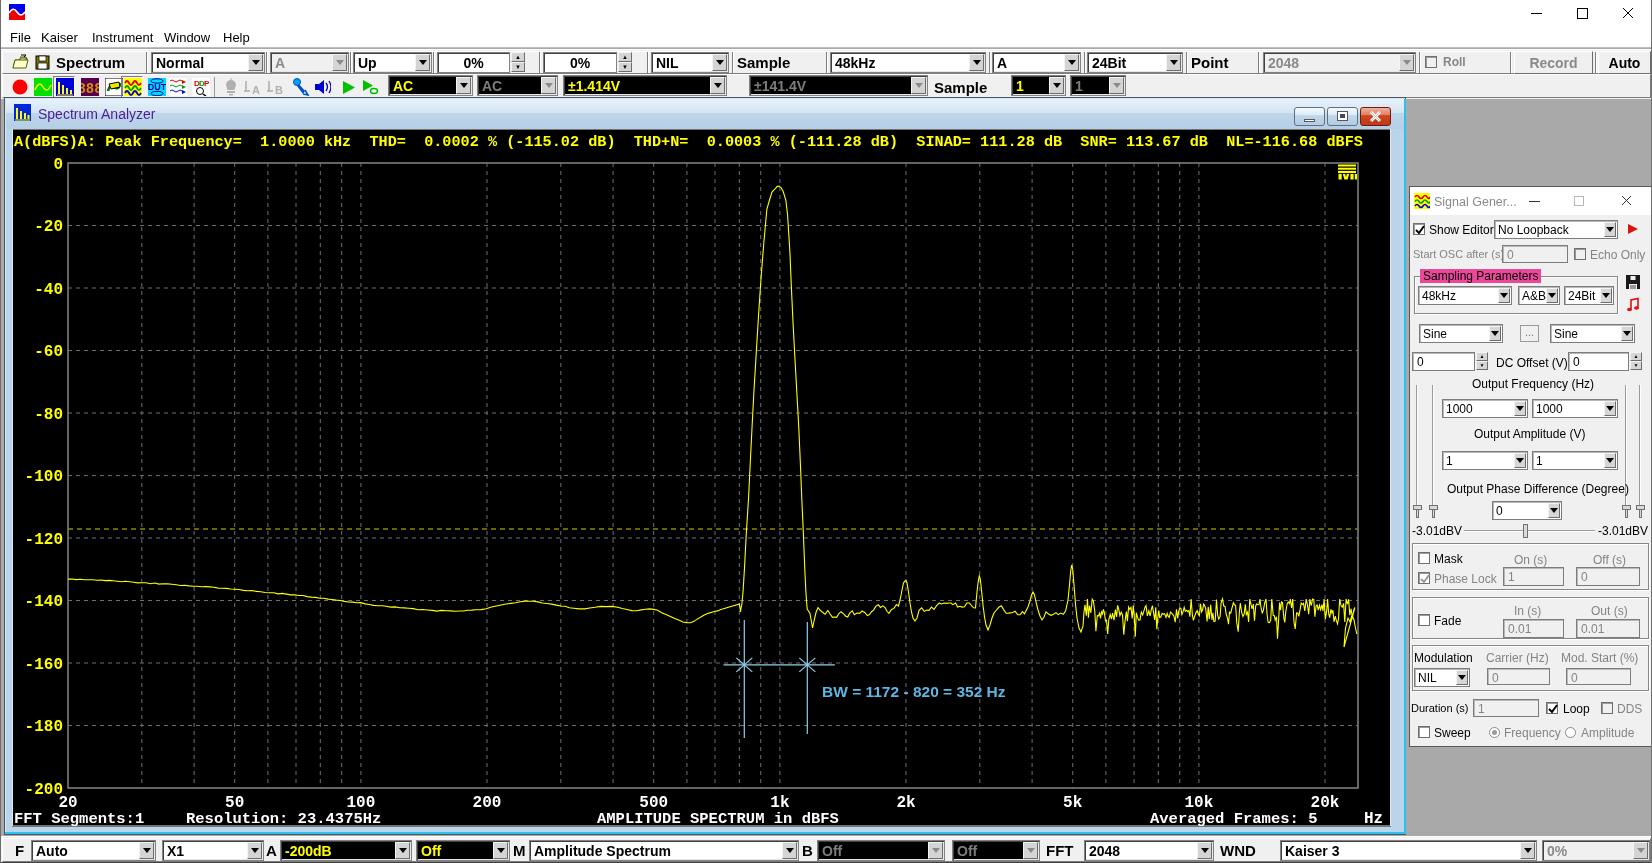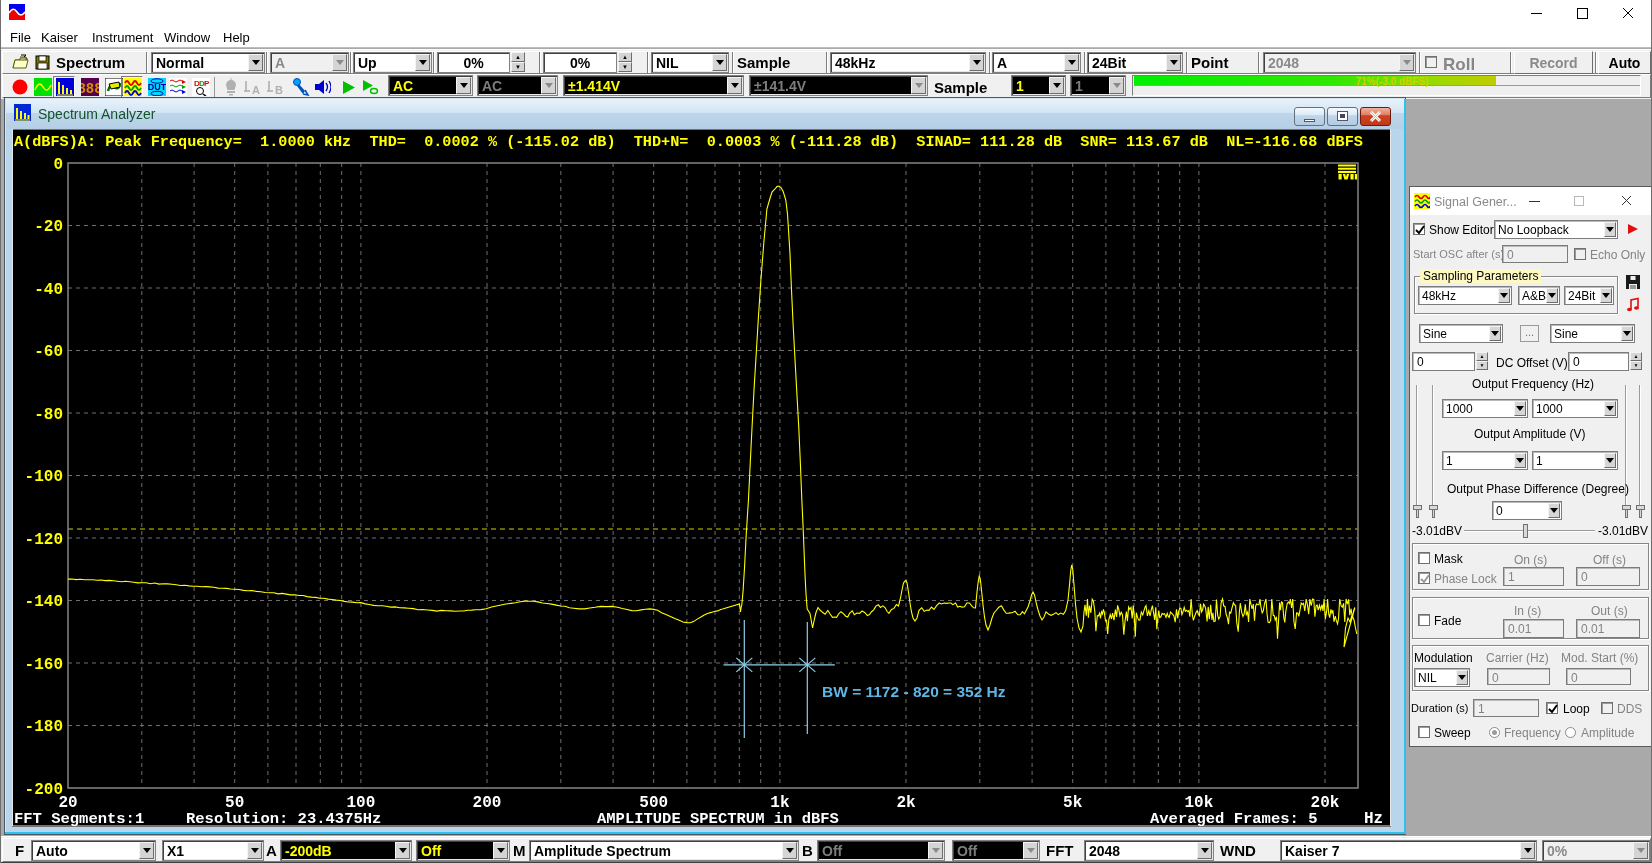--- a/index.html
+++ b/index.html
@@ -8,21 +8,21 @@
   box-shadow:inset 1px 1px 0 #404040, inset -1px -1px 0 #e8e8e8;
   font-weight:bold;font-size:14px;color:#000;display:flex;align-items:center;padding-left:4px;white-space:nowrap}
 .combo .ar{position:absolute;right:1px;top:1px;bottom:1px;width:15px;background:#d4d4d4;
   border:1px solid;border-color:#f4f4f4 #6d6d6d #6d6d6d #f4f4f4;display:flex;align-items:center;justify-content:center}
 .combo .ar:after{content:"";border:4px solid transparent;border-top:5px solid #000;margin-top:4px}
 .combo.dis{background:#f0f0f0;color:#8a8a8a}
 .combo.dis .ar:after{border-top-color:#8a8a8a}
 .combo.blk{background:#000;color:#ffff00}
 .combo.blk.dis{color:#7d7d7d}
 .cell{position:absolute;border:1px solid;border-color:#ffffff #7d7d7d #7d7d7d #ffffff;background:#f0f0f0}
-.lab{position:absolute;font-weight:bold;font-size:17px;color:#000;white-space:nowrap}
+.lab{position:absolute;font-weight:bold;font-size:12px;color:#000;white-space:nowrap}
 .gtxt{color:#868686}
 .sg{font-size:12px;color:#000;position:absolute;white-space:nowrap}
 .sg.g{color:#848484}
 .tb{position:absolute;background:#fff;border:1px solid #7c7c7c;box-shadow:inset 1px 1px 0 #b9b9b9;font-size:12px;padding:2px 0 0 4px;color:#000}
 .tb.g{background:#f0f0f0;color:#848484}
 .cb{position:absolute;width:12px;height:12px;background:#fff;border:1px solid #6f6f6f;box-shadow:inset 1px 1px 0 #9a9a9a}
 .sgcombo{position:absolute;background:#fff;border:1px solid #7c7c7c;box-shadow:inset 1px 1px 0 #b9b9b9;font-size:12px;color:#000;padding:2px 0 0 3px;white-space:nowrap}
 .sgcombo .ar{position:absolute;right:1px;top:1px;bottom:1px;width:12px;background:#d6d6d6;
   border:1px solid;border-color:#f4f4f4 #6d6d6d #6d6d6d #f4f4f4;display:flex;align-items:center;justify-content:center}
 .sgcombo .ar:after{content:"";border:4px solid transparent;border-top:5px solid #000;margin-top:4px}
@@ -235,60 +235,54 @@
     </svg>
     <div class="abs" style="left:214px;top:3px;width:1px;height:20px;background:#9a9a9a"></div>
     <div class="combo blk" style="left:388px;top:1px;width:85px;height:21px">
       <span>AC</span>
       <span class="ar"></span>
     </div>
     <div class="combo blk dis" style="left:477px;top:1px;width:81px;height:21px">
       <span>AC</span>
       <span class="ar"></span>
     </div>
-    <div class="combo blk" style="left:563px;top:1px;width:181px;height:21px">
+    <div class="combo blk" style="left:563px;top:1px;width:164px;height:21px">
       <span>±1.414V</span>
       <span class="ar"></span>
     </div>
     <div class="combo blk dis" style="left:749px;top:1px;width:179px;height:21px">
       <span>±141.4V</span>
       <span class="ar"></span>
     </div>
     <div class="lab" style="left:934px;top:5px;font-size:15px">Sample</div>
     <div class="combo blk" style="left:1011px;top:1px;width:55px;height:21px">
       <span>1</span>
       <span class="ar"></span>
     </div>
     <div class="combo blk dis" style="left:1070px;top:1px;width:56px;height:21px">
       <span>1</span>
       <span class="ar"></span>
-    </div>
-    <div class="abs" style="left:1132px;top:1px;width:509px;height:21px;border:1px solid;border-color:#7d7d7d #fff #fff #7d7d7d;background:#efefef">
-      <div class="abs" style="left:1px;top:0px;width:506px;height:10px;border-bottom:1px solid #9a9a9a;background:#efefef">
-        <div style="width:362px;height:100%;background:linear-gradient(90deg,#00ef00,#30e800 55%,#a0d800 85%,#c0cc00)"></div>
-        <div class="abs" style="left:222px;top:0px;font-size:10px;font-weight:bold;color:#d2d200;letter-spacing:0px;font-family:'Liberation Sans',sans-serif">71%(-3.0 dBFS)</div>
-      </div>
     </div>
   </div>
 <div class="abs" style="left:0;top:99px;width:1652px;height:737px;background:#a9a9a9"></div>
 <div class="abs" style="left:4px;top:97px;width:1402px;height:738px;background:#b9d5eb;border:1px solid #4e5860;box-shadow:inset 0 0 0 1px #d6e5f2"></div>
 <div class="abs" style="left:5px;top:832px;width:1401px;height:2px;background:#2cc1f0"></div>
 <div class="abs" style="left:1404px;top:99px;width:2px;height:735px;background:#2cc1f0"></div>
 <div class="abs" style="left:6px;top:99px;width:1398px;height:30px;background:linear-gradient(180deg,#e8f2fa 0%,#d3e5f4 45%,#bfd6ea 46%,#b4cfe6 100%)"></div>
 <svg class="abs" style="left:14px;top:104px" width="17" height="17">
     <rect width="17" height="17" fill="#0028d8"></rect>
     <g stroke="#ffff00" stroke-width="2">
       <line x1="3" y1="4" x2="3" y2="15"></line>
       <line x1="7" y1="7" x2="7" y2="15"></line>
       <line x1="11" y1="9" x2="11" y2="15"></line>
       <line x1="14.5" y1="11" x2="14.5" y2="15"></line>
     </g>
     <line x1="1" y1="16" x2="16" y2="16" stroke="#ff0"></line>
   </svg>
-<div class="abs" style="left:38px;top:106px;font-size:14px;color:#14532d">Spectrum Analyzer</div>
+<div class="abs" style="left:38px;top:106px;font-size:14px;color:#4c1d95">Spectrum Analyzer</div>
 <div class="abs" style="left:1294px;top:107px;width:31px;height:19px;background:linear-gradient(180deg,#f4f9fd 0%,#dcebf7 40%,#c0d6ea 45%,#b2cce4 100%);border:1px solid #64707c;border-radius:3px"></div>
 <div class="abs" style="left:1304px;top:119px;width:11px;height:3px;background:#fff;border:1px solid #556"></div>
 <div class="abs" style="left:1327px;top:107px;width:31px;height:19px;background:linear-gradient(180deg,#f4f9fd 0%,#dcebf7 40%,#c0d6ea 45%,#b2cce4 100%);border:1px solid #64707c;border-radius:3px"></div>
 <div class="abs" style="left:1337px;top:111px;width:11px;height:10px;background:#fff;border:1px solid #556"></div>
 <div class="abs" style="left:1340px;top:114px;width:5px;height:4px;background:#446;"></div>
 <div class="abs" style="left:1360px;top:107px;width:31px;height:19px;background:linear-gradient(180deg,#f0b0a0 0%,#e08060 40%,#cc4422 45%,#c03a18 100%);border:1px solid #6e1a10;border-radius:3px"></div>
 <svg class="abs" style="left:1360px;top:110px" width="31" height="14">
     <path d="M11 2 L20 11 M20 2 L11 11" stroke="#fff" stroke-width="3"></path>
     <path d="M11 2 L20 11 M20 2 L11 11" stroke="#334" stroke-width="1" opacity="0.3"></path>
   </svg>
@@ -405,21 +399,21 @@
     <div class="sg" style="left:19px;top:36px">Show Editor</div>
     <div class="sgcombo" style="left:84px;top:33px;width:124px;height:19px">No Loopback<span class="ar"></span></div>
     <svg class="abs" style="left:217px;top:36px" width="14" height="12">
       <path d="M1 1 L11 6 L1 11 Z" fill="#dd1111"></path>
     </svg>
     <div class="sg g" style="left:3px;top:61px;font-size:11px">Start OSC after (s)</div>
     <div class="tb g" style="left:92px;top:58px;width:66px;height:18px">0</div>
     <div class="cb" style="left:164px;top:61px;background:#f0f0f0"></div>
     <div class="sg g" style="left:180px;top:61px">Echo Only</div>
     <div class="grp" style="left:4px;top:89px;width:204px;height:38px"></div>
-    <div class="sg" style="left:10px;top:82px;background:#fef9c3;padding:0 3px">Sampling Parameters</div>
+    <div class="sg" style="left:10px;top:82px;background:#ec4899;padding:0 3px">Sampling Parameters</div>
     <div class="sgcombo" style="left:8px;top:99px;width:94px;height:19px">48kHz<span class="ar"></span></div>
     <div class="sgcombo" style="left:108px;top:99px;width:42px;height:19px">A&amp;B<span class="ar"></span></div>
     <div class="sgcombo" style="left:154px;top:99px;width:50px;height:19px">24Bit<span class="ar"></span></div>
     <svg class="abs" style="left:216px;top:88px" width="15" height="15">
       <rect width="14" height="14" fill="#1a1a1a"></rect>
       <rect x="4.5" y="1" width="5" height="4" fill="#eee"></rect>
       <rect x="3" y="9" width="8" height="5" fill="#eee"></rect>
       <line x1="4" y1="11" x2="10" y2="11" stroke="#1a1a1a" stroke-width="0.8"></line>
       <line x1="4" y1="13" x2="10" y2="13" stroke="#1a1a1a" stroke-width="0.8"></line>
     </svg>
@@ -543,21 +537,21 @@
       <span>Off</span>
       <span class="ar"></span>
     </div>
     <div class="lab" style="left:1046px;top:5px;font-size:15px">FFT</div>
     <div class="combo" style="left:1084px;top:3px;width:130px;height:21px">
       <span>2048</span>
       <span class="ar"></span>
     </div>
     <div class="lab" style="left:1220px;top:5px;font-size:15px">WND</div>
     <div class="combo" style="left:1280px;top:3px;width:257px;height:21px">
-      <span>Kaiser 7</span>
+      <span>Kaiser 3</span>
       <span class="ar"></span>
     </div>
     <div class="combo dis" style="left:1542px;top:3px;width:108px;height:21px">
       <span>0%</span>
       <span class="ar"></span>
     </div>
   </div>
 <div class="abs" style="left:0;top:862px;width:1652px;height:1px;background:#404040"></div>
 <div class="abs" style="left:0;top:0;width:1px;height:863px;background:#6e6e6e"></div>
 <div class="abs" style="left:1651px;top:0;width:1px;height:863px;background:#6e6e6e"></div>

